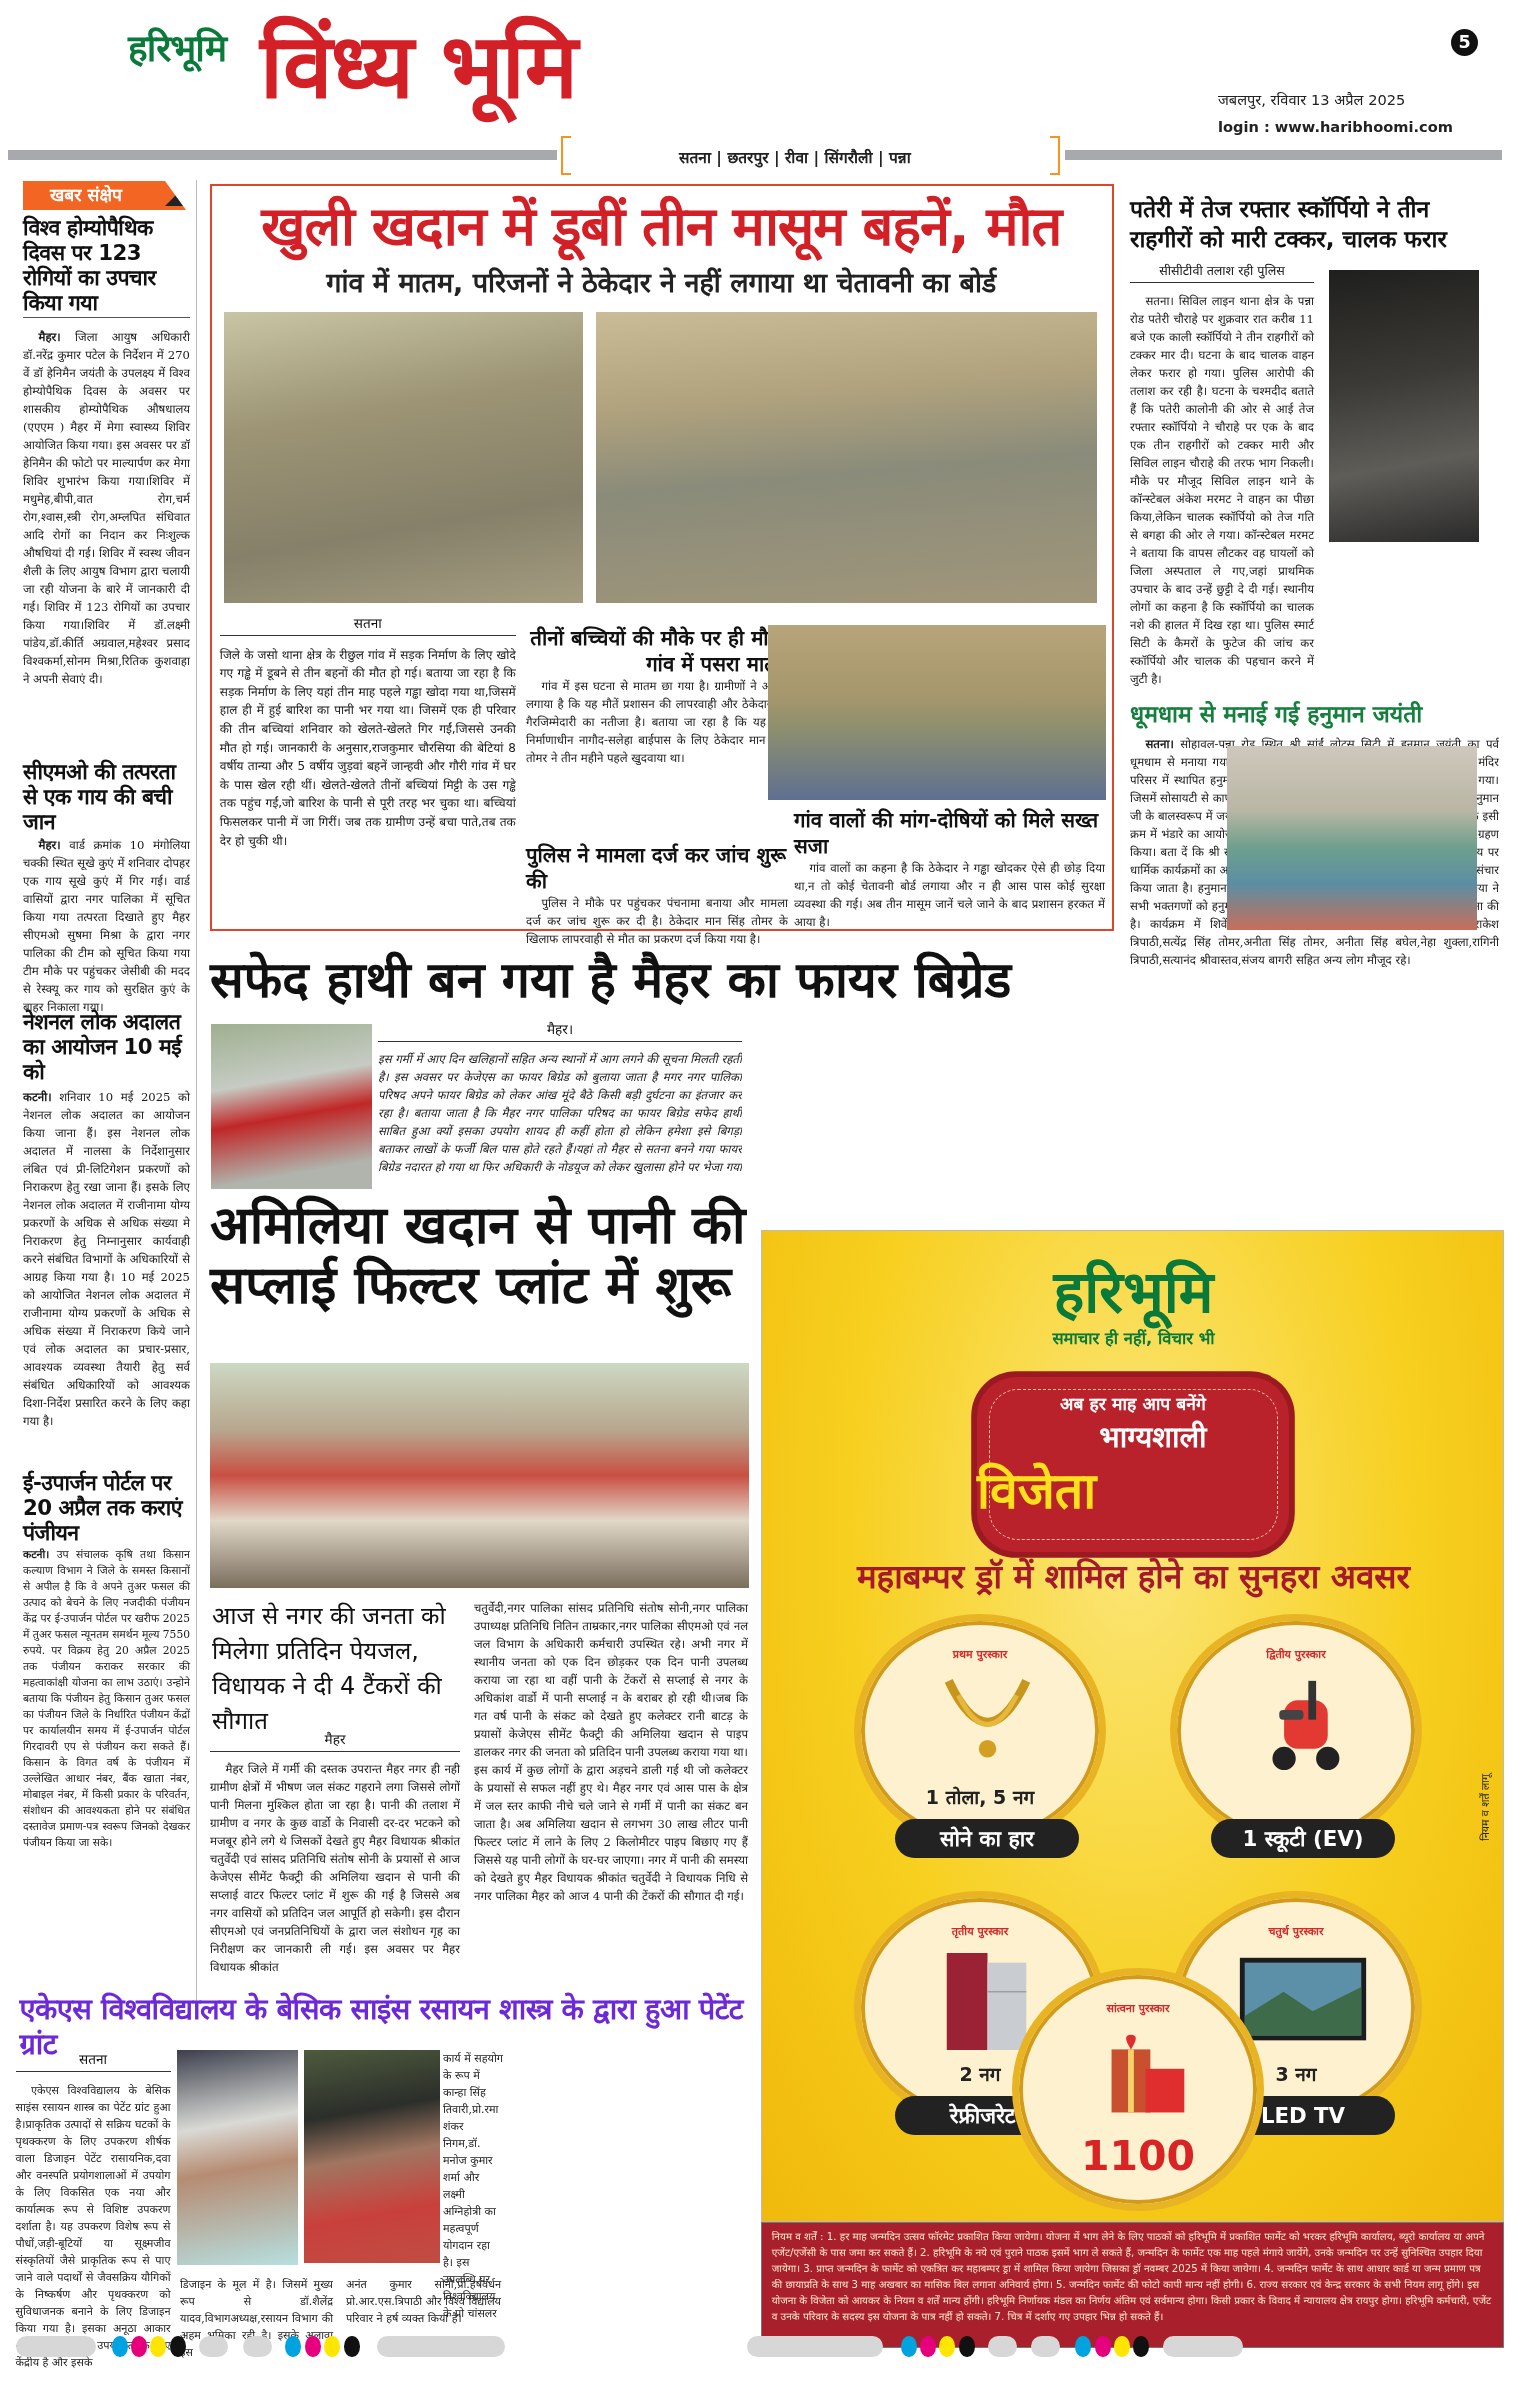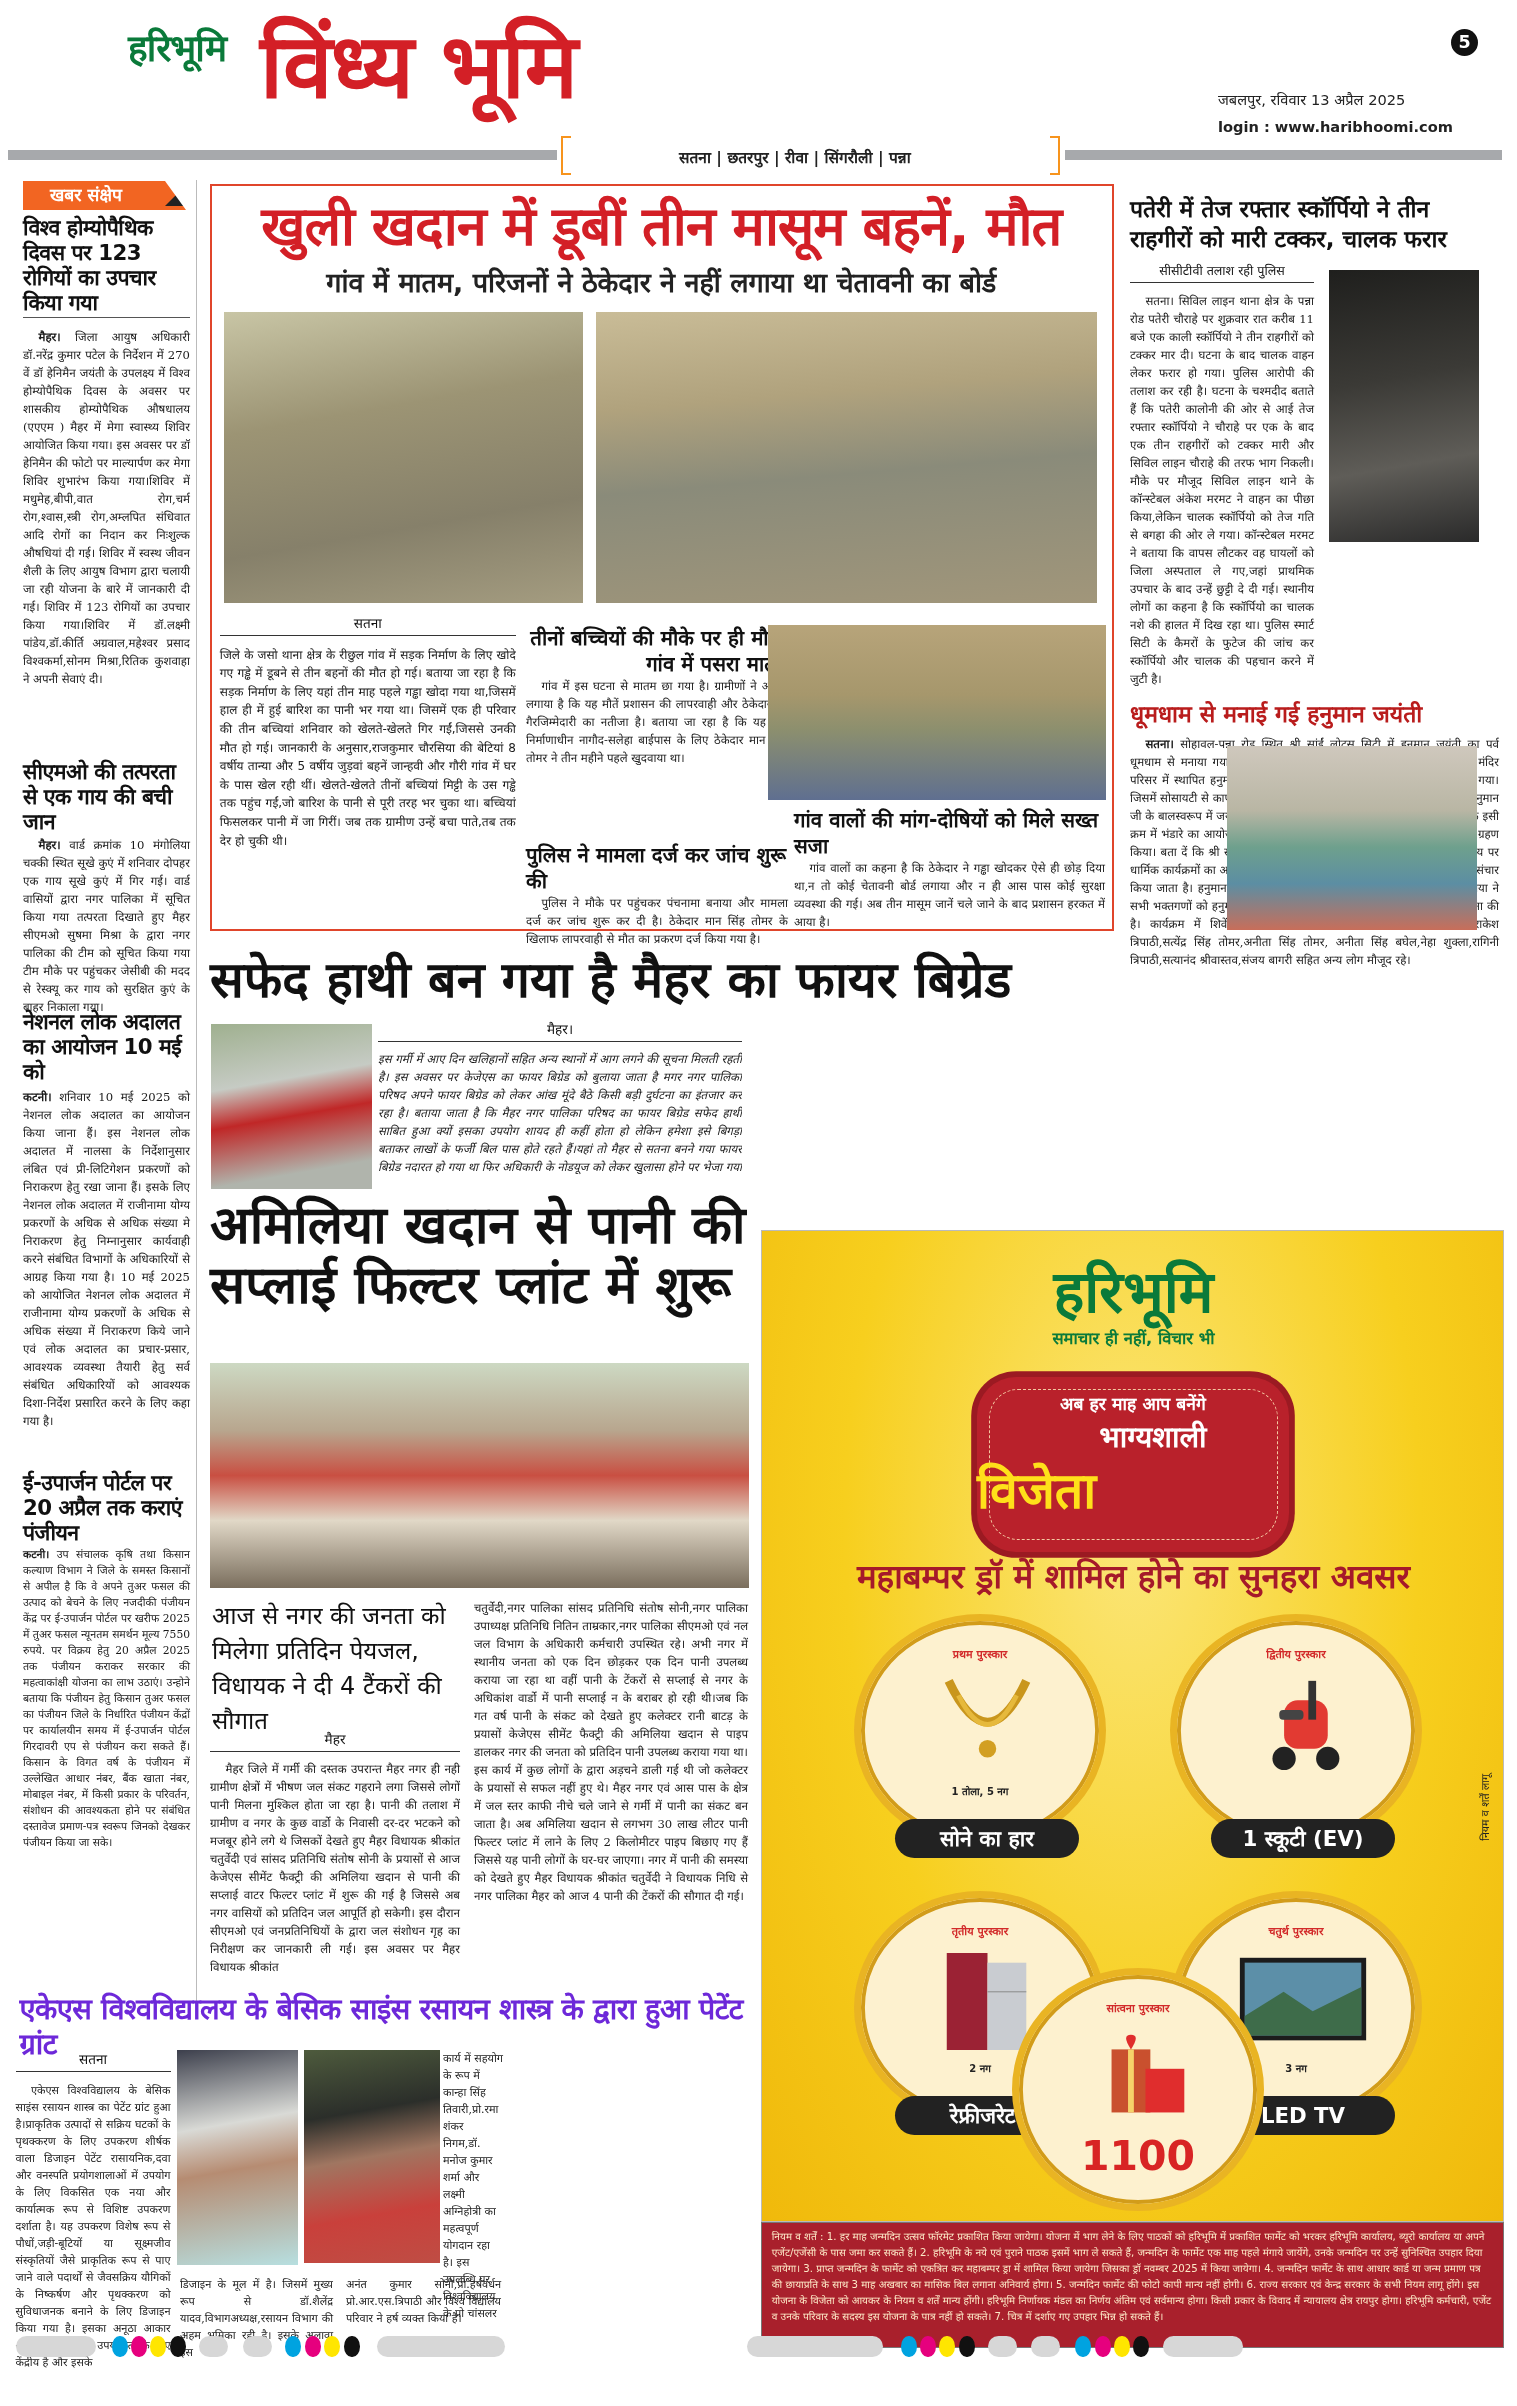--- a/index.html
+++ b/index.html
@@ -35,42 +35,42 @@
   .mainbox{left:210px;top:184px;width:904px;height:747px;border:2.9px solid #e0452b}
   .main-head{left:7.8px;top:9.7px;width:883px;text-align:center;font-size:54px;font-weight:bold;color:#d31f26;line-height:62px;letter-spacing:-1px}
   .main-sub{left:7.8px;top:80px;width:883px;text-align:center;font-size:27px;font-weight:bold;color:#222;line-height:33px}
   .photo{background:linear-gradient(160deg,#b6a98a,#8d8063 45%,#6f6a55);overflow:hidden}
   .section-label{font-size:13.6px;text-align:center;border-bottom:1.5px solid #333;padding-bottom:2.9px}
   .subhead{font-size:20.4px;font-weight:bold;line-height:26px;color:#111}
 
   
   .rcol{left:1130px;width:369px}
   .rhead{font-size:23px;font-weight:bold;line-height:30px;color:#111}
-  .rhead.red{color:#b91c1c}
+  .rhead.red{color:#15803d}
 
   
   .fire-head{left:210px;top:951px;width:907px;text-align:left;font-size:50px;font-weight:bold;color:#111;line-height:58px}
 
   
   .water-head{left:210px;top:1195px;width:539px;font-size:52px;font-weight:bold;line-height:60px;color:#111}
   .water-deck{left:212px;top:1599px;width:252px;font-size:24px;line-height:35px;color:#111}
 
   
   .ad{left:761px;top:1230px;width:743px;height:992px;background:radial-gradient(ellipse at 50% 30%,#fbe679,#f7cf1e 55%,#f0b90b);border:1px solid #bbb;overflow:hidden}
   .ad-logo{left:0;top:19.4px;width:743px;text-align:center;font-size:58px;font-weight:bold;color:#0a7a3a}
   .ad-tag{left:0;top:95px;width:743px;text-align:center;font-size:16.5px;font-weight:bold;color:#0a7a3a}
   .ad-plaque{left:215px;top:146px;width:312px;height:175px;background:#b9212b;border-radius:39px;box-shadow:0 0 0 5.8px #9b1a22}
   .ad-plaque-inner{left:11.6px;top:11.6px;width:289px;height:151px;border:1.9px dashed #f4c7a0;border-radius:29px}
   .ad-pl1{left:0;top:13.6px;width:312px;text-align:center;font-size:17.5px;font-weight:bold;color:#fff}
   .ad-pl2{left:0;top:39px;width:352px;text-align:center;font-size:29px;font-weight:bold;color:#fff}
   .ad-pl3{left:0;top:78px;width:312px;font-size:50px;font-weight:bold;color:#ffe01a}
   .ad-banner{left:0;top:322px;width:743px;text-align:center;font-size:33px;font-weight:bold;color:#a5192a}
   .prize{width:252px;height:233px;border-radius:50%;background:#fdf1cf;border:7.8px solid #e9b423;box-shadow:inset 0 0 0 3.9px #d29c1a}
   .prize-title{position:absolute;left:0;top:25px;width:100%;text-align:center;font-size:11px;font-weight:bold;color:#d22a2a}
-  .prize-qty{position:absolute;left:0;top:163px;width:100%;text-align:center;font-size:10px;font-weight:bold;color:#222}
+  .prize-qty{position:absolute;left:0;top:163px;width:100%;text-align:center;font-size:19px;font-weight:bold;color:#222}
   .prize-pill{position:absolute;left:34px;bottom:-17.5px;width:184px;height:39px;border-radius:19.4px;background:#222;color:#fff;font-size:21.3px;font-weight:bold;text-align:center;line-height:39px}
   .prize-img{position:absolute;left:78px;top:50px;width:97px;height:107px}
   .ad-side{right:9.7px;top:543px;font-size:10.7px;color:#222;writing-mode:vertical-rl;transform:rotate(180deg)}
   .ad-terms{left:761px;top:2222px;width:743px;height:126px;background:#a9202c;color:#fde9c7;font-size:10.2px;line-height:16px;padding:5.8px 9.7px;border:1px solid #777}
 
   
   .patent-head{left:19.4px;top:1992px;width:737px;font-size:29px;font-weight:bold;color:#6d28d9;line-height:35px;letter-spacing:-0.5px}
 
   
   .strip{top:2336px;height:21.3px}

